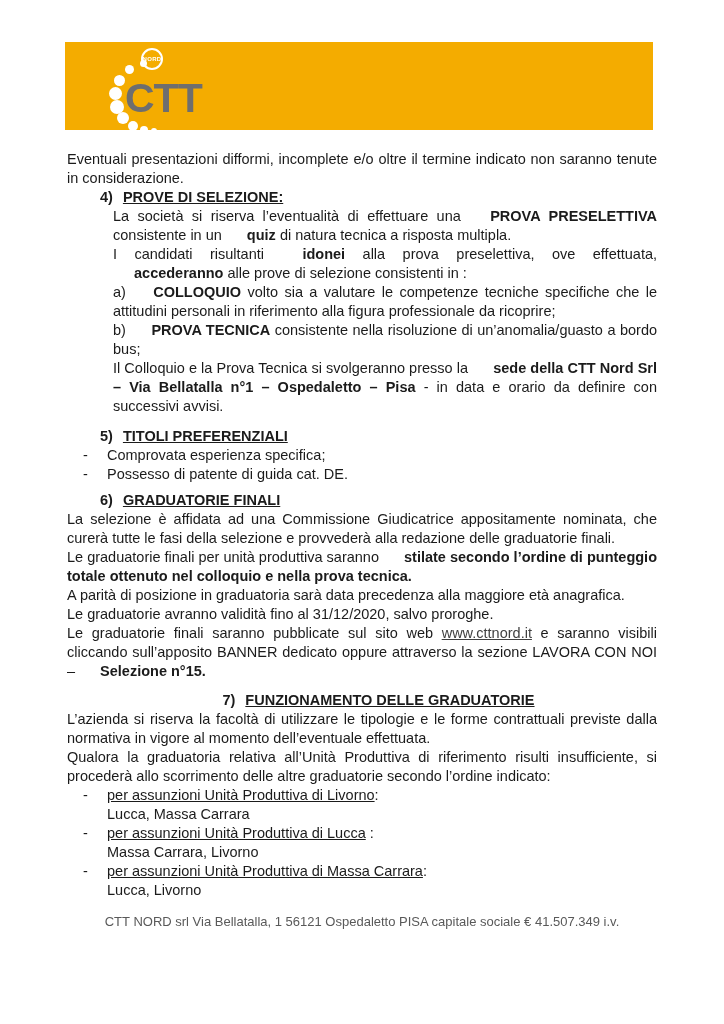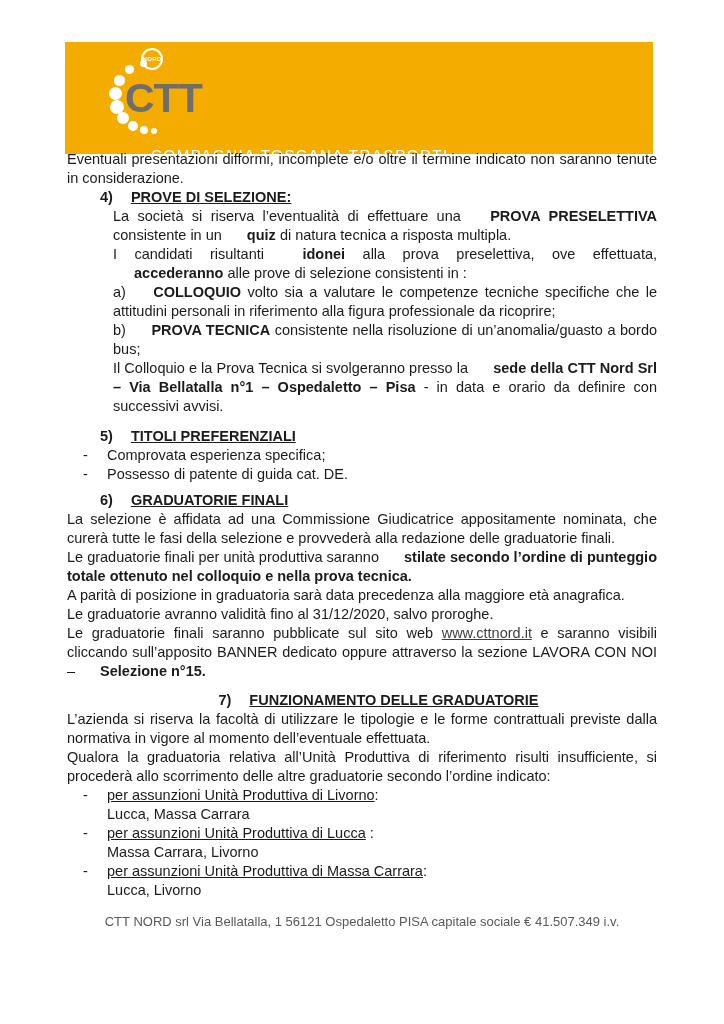--- a/index.html
+++ b/index.html
@@ -3,21 +3,21 @@
 <meta charset="utf-8">
 <style>
   * { box-sizing: border-box; }
   html,body { margin:0; padding:0; }
   body {
     width:724px; height:1024px; overflow:hidden; position:relative;
     background:#ffffff; color:#1b1b1b;
     font-family:"Liberation Sans", sans-serif;
   }
   
-  .banner { position:absolute; left:65px; top:42px; width:588px; height:112px; background:#F4AC00; }
+  .banner { position:absolute; left:65px; top:42px; width:588px; height:88px; background:#F4AC00; }
   .logo { position:relative; width:100%; height:100%; }
   .dot { position:absolute; background:#fff; border-radius:50%; }
   .d1 { left:75px;  top:18px;   width:7px;  height:7px;  }
   .d2 { left:60px;  top:23px;   width:9px;  height:9px;  }
   .d3 { left:49px;  top:33px;   width:11px; height:11px; }
   .d4 { left:44px;  top:45px;   width:13px; height:13px; }
   .d5 { left:45px;  top:58px;   width:14px; height:14px; }
   .d6 { left:52px;  top:70px;   width:12px; height:12px; }
   .d7 { left:63px;  top:79px;   width:10px; height:10px; }
   .d8 { left:75px;  top:84px;   width:8px;  height:8px;  }
@@ -36,21 +36,21 @@
     position:absolute; left:86px; top:62px; font-size:15px; color:#fff;
     letter-spacing:1.6px; font-weight:500; white-space:nowrap;margin-top:42px;
   }
   
   .content { position:absolute; left:67px; top:150px; width:590px; font-size:14.5px; line-height:19px; }
   p { margin:0; }
   .justify { text-align:justify; }
   .intro { }
   .sec-head { margin-left:33px; font-weight:bold; }
   .sec-head .num { margin-right:10px; }
-  .sec-head .title { text-decoration:underline;margin-left:8px; }
+  .sec-head .title { text-decoration:underline; }
   .sec-body { margin-left:46px; }
   .mt7  { margin-top:7px; }
   .mt10 { margin-top:10px;text-align:center; }
   .mt11 { margin-top:11px; }
   b { font-weight:bold;padding-left:21px; }
   .u { text-decoration:underline; }
   .bullet { display:flex; margin-left:16px; }
   .bullet .dash { width:24px; flex:none; }
   .bullet .btxt { flex:1; }
   a.link { color:#404040; text-decoration:underline; cursor:pointer; }

